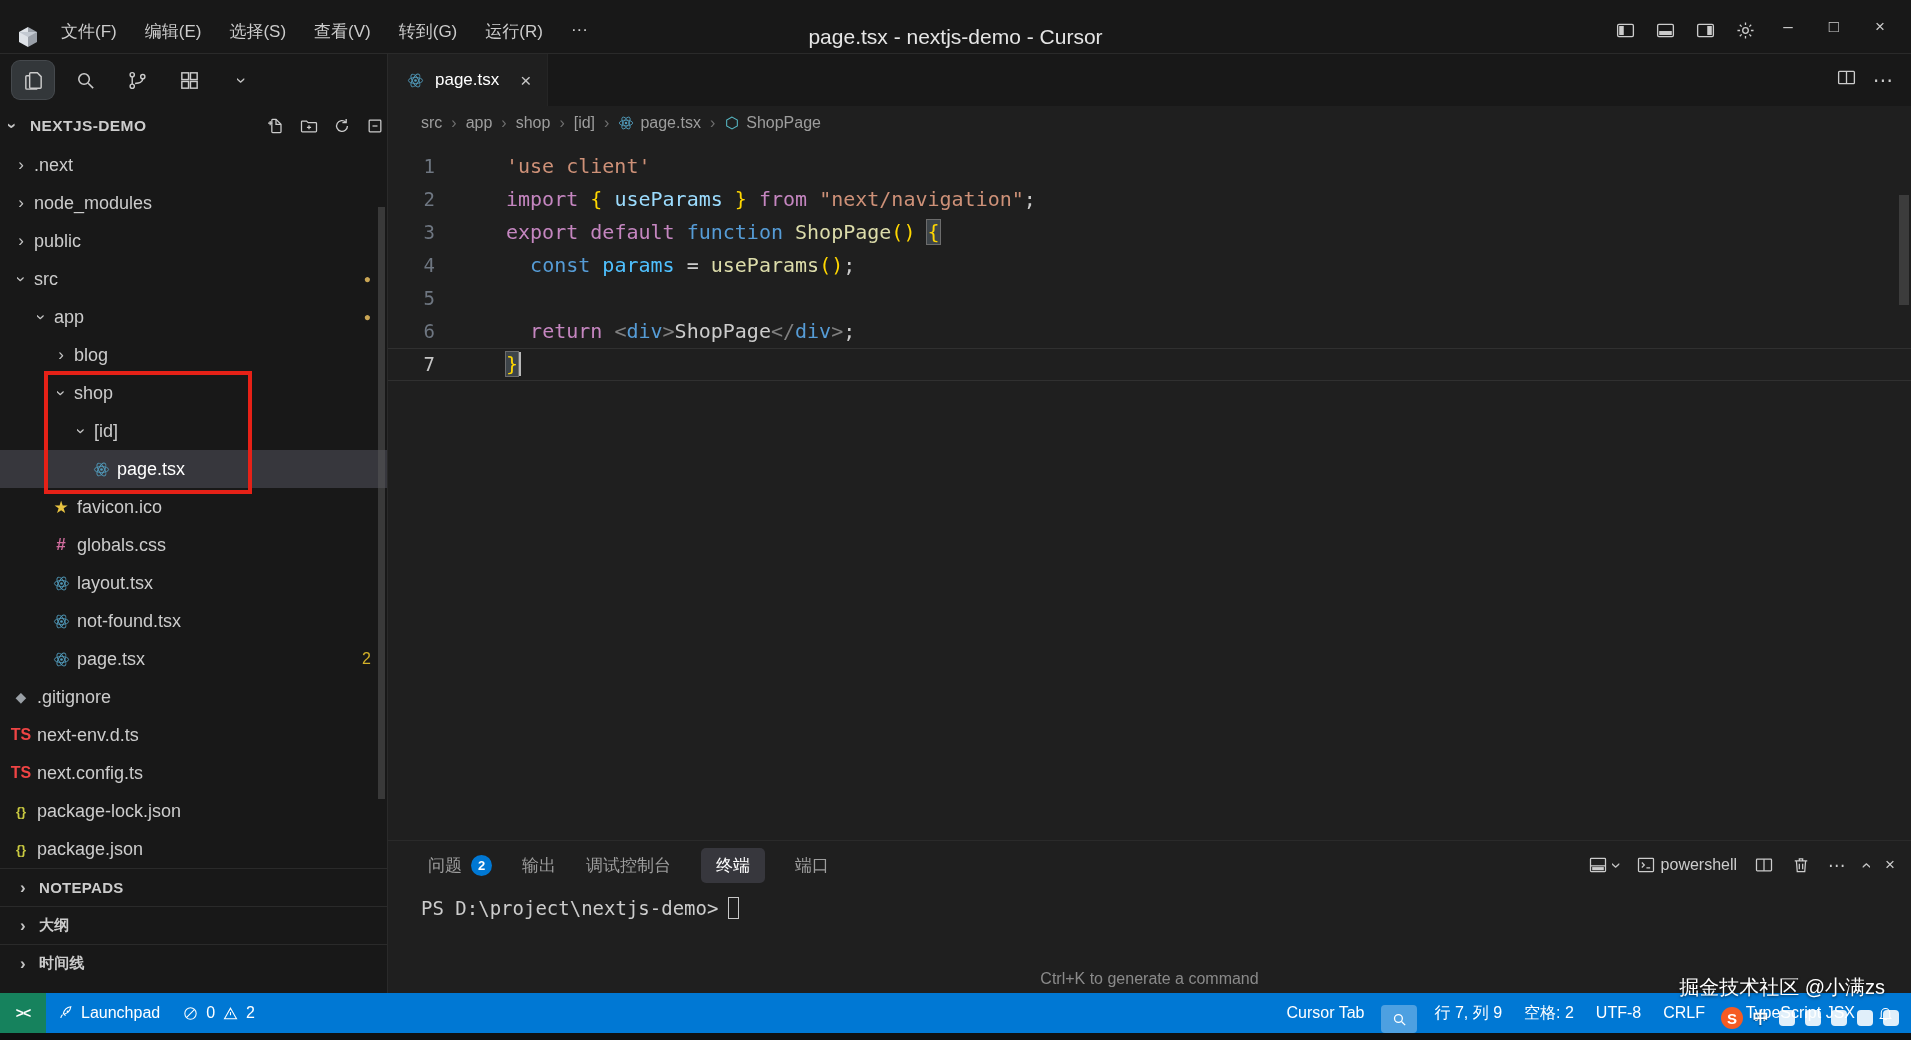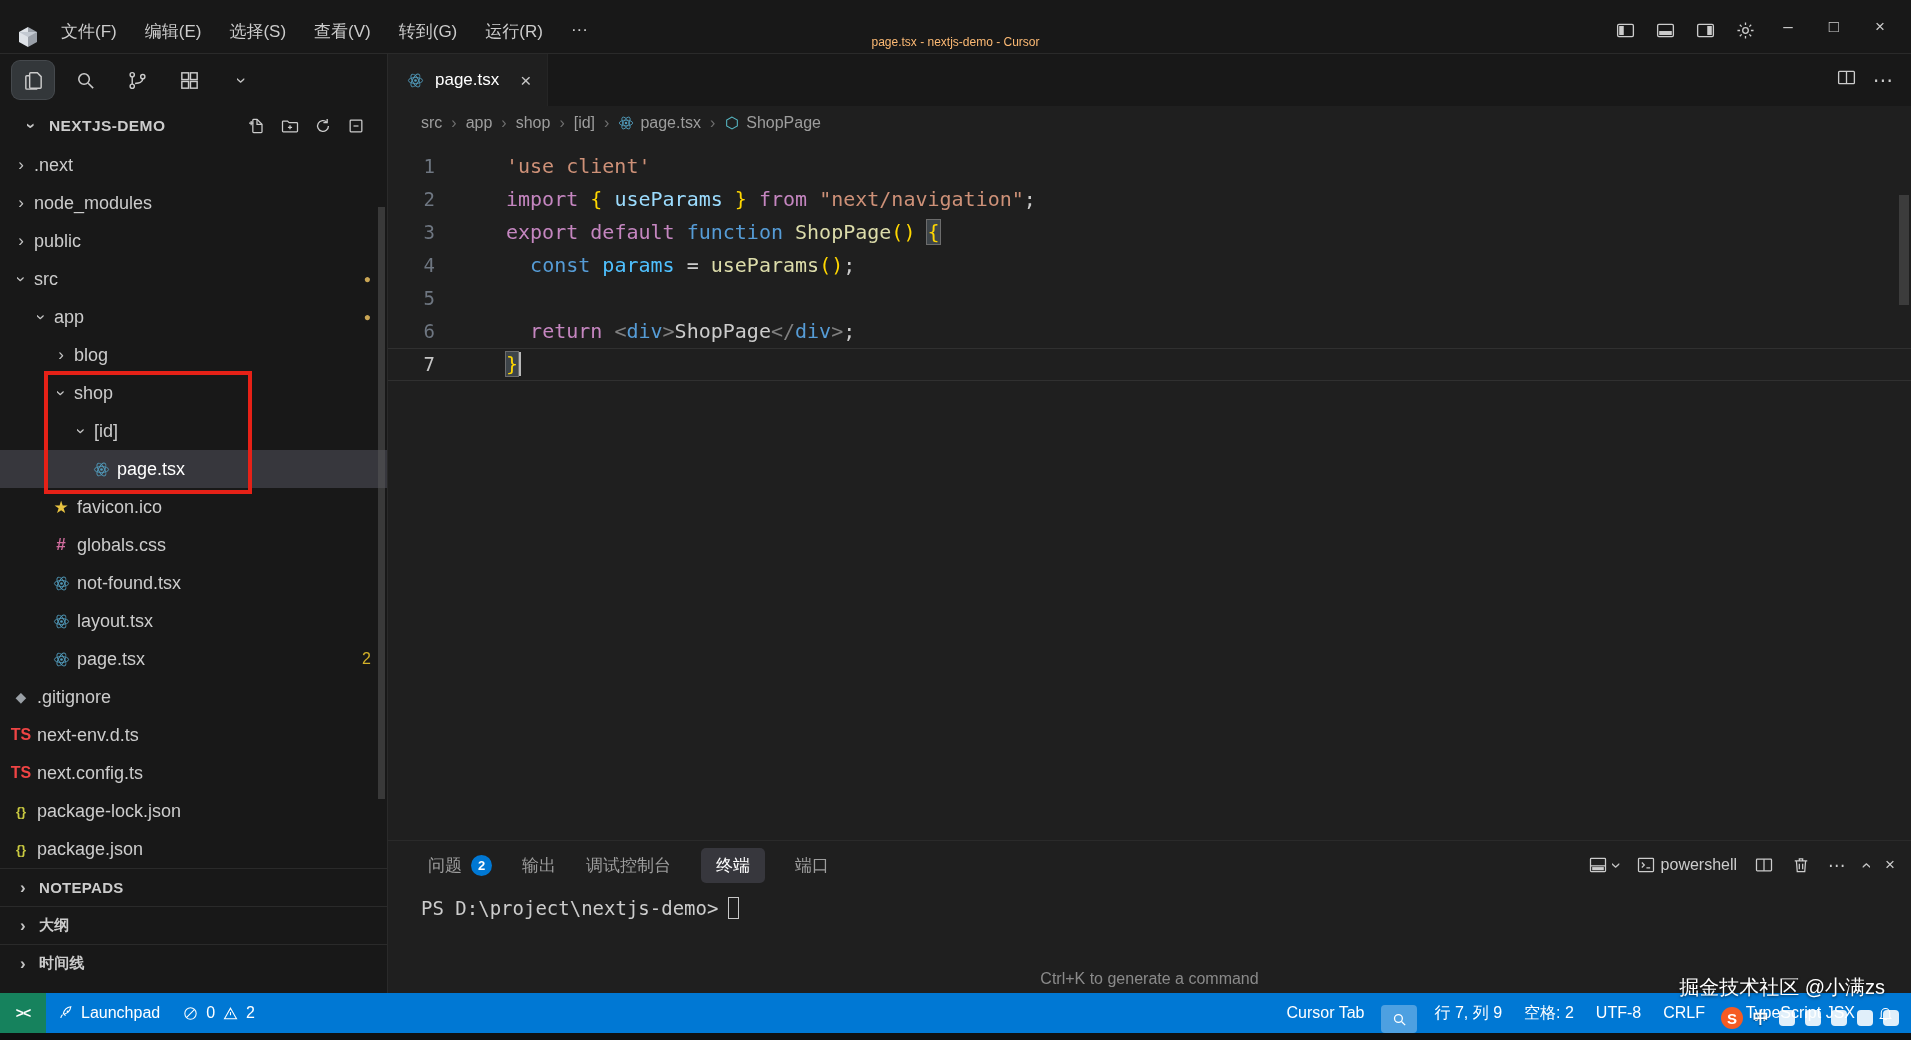--- a/index.html
+++ b/index.html
@@ -4,39 +4,39 @@
 <style>
   *{box-sizing:border-box;margin:0;padding:0}
   body{background:#000;font-family:"Liberation Sans","DejaVu Sans",sans-serif;}
   #app{position:relative;width:1911px;height:1040px;background:#181818;color:#ccc;overflow:hidden}
 
   
   .titlebar{height:54px;display:flex;align-items:flex-end;background:#181818;border-bottom:1px solid #2a2a2a;padding:4px 8px;position:relative;z-index:3}
   .logo{width:40px;display:flex;justify-content:center;align-items:center}
   .menus{display:flex;gap:2px}
   .menu-item{padding:6px 13px;font-size:17px;color:#cccccc;border-radius:6px;white-space:nowrap;cursor:pointer}
-  .win-title{position:absolute;left:50%;transform:translateX(-50%);font-size:12px;color:#fdba74;white-space:nowrap}
+  .win-title{position:absolute;left:50%;transform:translateX(-50%);font-size:21px;color:#e5e5e5;white-space:nowrap}
   .titlebar-right{margin-left:auto;display:flex;align-items:center}
   .tb-icon{width:40px;height:38px;display:flex;align-items:center;justify-content:center;cursor:pointer}
   .tb-icon svg{width:21px;height:21px}
   .win-ctrl{width:46px;height:44px;display:flex;align-items:center;justify-content:center;font-size:17px;color:#cccccc;cursor:pointer}
 
   
   .main{position:absolute;top:54px;left:0;right:0;bottom:47px;display:flex}
 
   
   .sidebar{width:388px;flex:none;background:#181818;border-right:1px solid #2a2a2a;position:relative}
   .activity-row{height:52px;display:flex;align-items:center;gap:10px;padding:0 12px}
   .act-icon{width:42px;height:38px;display:flex;align-items:center;justify-content:center;border-radius:8px;cursor:pointer}
   .act-icon.active{background:#33373a;box-shadow:0 0 0 1px #45494d}
   .act-icon svg{width:23px;height:23px}
   .chev{font-size:18px;color:#c5c5c5}
   .rot90{display:inline-block;transform:rotate(90deg)}
   .rotm90{display:inline-block;transform:rotate(-90deg)}
-  .explorer-header{height:40px;display:flex;align-items:center;padding:0 20px;font-size:15.5px;font-weight:700;letter-spacing:.4px;color:#cccccc}
+  .explorer-header{height:40px;display:flex;align-items:center;padding:0 1px;font-size:15.5px;font-weight:700;letter-spacing:.4px;color:#cccccc}
   .explorer-header .twisty{margin-right:7px}
   .header-actions{margin-left:auto;display:flex;gap:11px}
   .hdr-icon{width:22px;height:22px;display:flex;align-items:center;justify-content:center;cursor:pointer}
   .hdr-icon svg{width:20px;height:20px}
 
   .tree-row{height:38px;display:flex;align-items:center;font-size:18px;color:#cccccc;cursor:pointer;white-space:nowrap}
   .tree-row.selected{background:#37373d;color:#ffffff}
   .twisty{width:22px;flex:none;display:inline-flex;justify-content:center;font-size:17px;color:#c5c5c5}
   .twisty.exp{transform:rotate(90deg)}
   .fi{width:22px;flex:none;display:inline-flex;justify-content:center;align-items:center;margin-right:3px}
@@ -329,35 +329,35 @@
             <span class="fi">
               <svg viewBox="0 0 24 24">
                 <g fill="none" stroke="#519aba" stroke-width="1.3">
                   <ellipse cx="12" cy="12" rx="10" ry="4.2"></ellipse>
                   <ellipse cx="12" cy="12" rx="10" ry="4.2" transform="rotate(60 12 12)"></ellipse>
                   <ellipse cx="12" cy="12" rx="10" ry="4.2" transform="rotate(120 12 12)"></ellipse>
                 </g>
                 <circle cx="12" cy="12" r="1.9" fill="#519aba"></circle>
               </svg>
             </span>
-            <span class="tree-label">not-found.tsx</span>
+            <span class="tree-label">layout.tsx</span>
             <span class="row-spacer"></span>
           </div>
           <div class="tree-row" style="padding-left:50px">
             <span class="fi">
               <svg viewBox="0 0 24 24">
                 <g fill="none" stroke="#519aba" stroke-width="1.3">
                   <ellipse cx="12" cy="12" rx="10" ry="4.2"></ellipse>
                   <ellipse cx="12" cy="12" rx="10" ry="4.2" transform="rotate(60 12 12)"></ellipse>
                   <ellipse cx="12" cy="12" rx="10" ry="4.2" transform="rotate(120 12 12)"></ellipse>
                 </g>
                 <circle cx="12" cy="12" r="1.9" fill="#519aba"></circle>
               </svg>
             </span>
-            <span class="tree-label">layout.tsx</span>
+            <span class="tree-label">not-found.tsx</span>
             <span class="row-spacer"></span>
           </div>
           <div class="tree-row" style="padding-left:50px">
             <span class="fi">
               <svg viewBox="0 0 24 24">
                 <g fill="none" stroke="#519aba" stroke-width="1.3">
                   <ellipse cx="12" cy="12" rx="10" ry="4.2"></ellipse>
                   <ellipse cx="12" cy="12" rx="10" ry="4.2" transform="rotate(60 12 12)"></ellipse>
                   <ellipse cx="12" cy="12" rx="10" ry="4.2" transform="rotate(120 12 12)"></ellipse>
                 </g>

